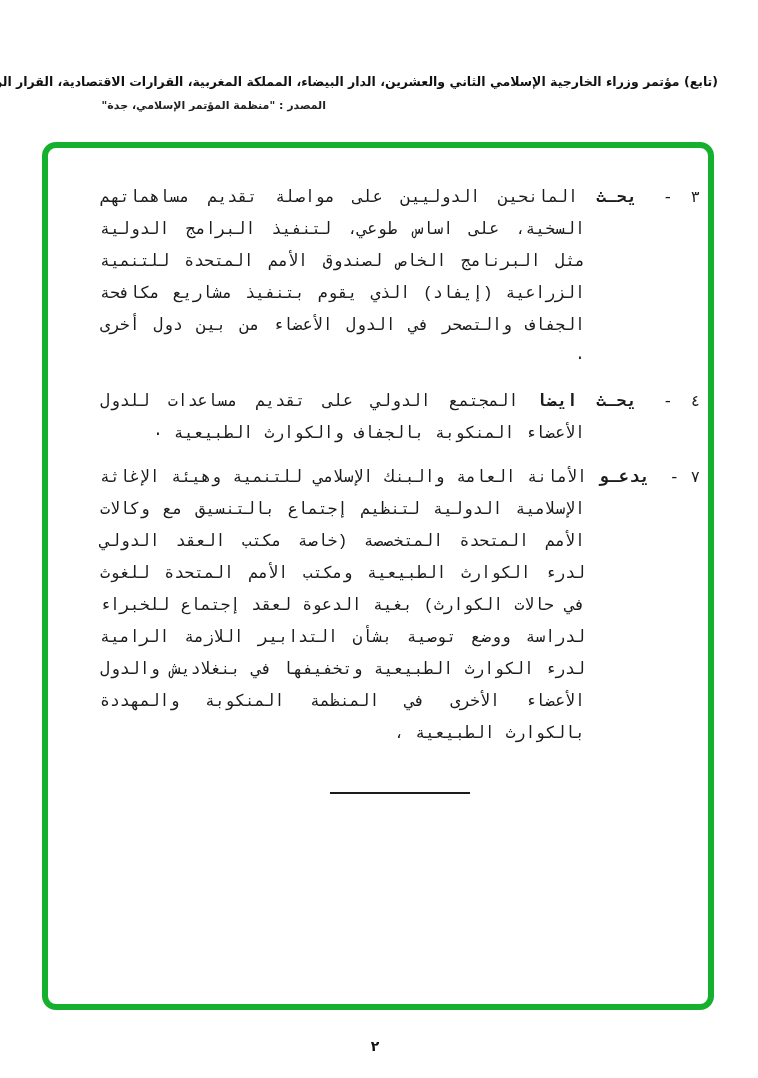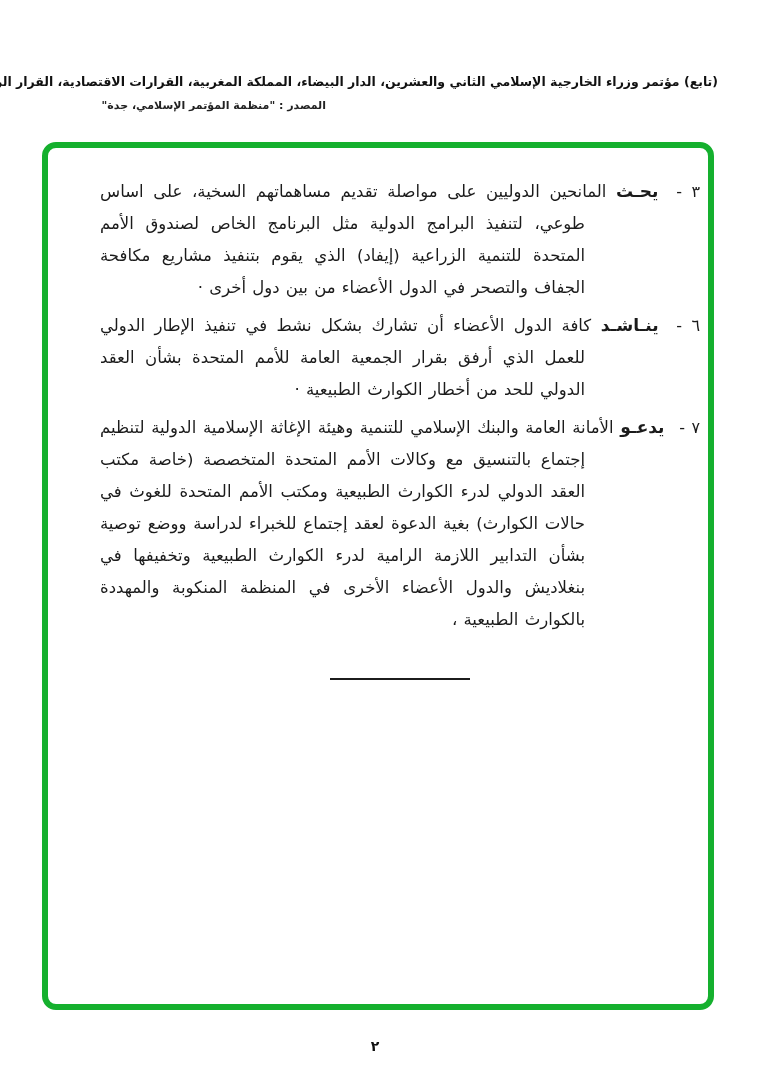--- a/index.html
+++ b/index.html
@@ -55,22 +55,23 @@
     right: 8px;
     left: 52px;
     direction: rtl;
   }
   .res-item {
     font-size: 16.5px;
     line-height: 32px;
     text-align: justify;
     padding-right: 115px;
     text-indent: -115px;
-    margin: 5px 0 2px 0;
+    margin: 12px 0 2px 0;
     word-spacing: 1px;
+    font-family: Liberation Mono, monospace;
   }
   .res-item .marker {
     display: inline;
     margin-left: 8px;
     font-size: 16px;
   }
   .res-item .lead {
     font-weight: bold;
     font-size: 17px;
   }
@@ -97,23 +98,23 @@
 <div class="doc-header" lang="ar" dir="rtl">
   <div class="line1">(تابع) مؤتمر وزراء الخارجية الإسلامي الثاني والعشرين، الدار البيضاء، المملكة المغربية، القرارات الاقتصادية، القرار الرقم ٢٢/٧- أق</div>
   <div class="source-line">المصدر :  "منظمة المؤتمر الإسلامي، جدة"</div>
 </div>
 
 <div class="resolution-frame" style="border-color: rgb(21, 176, 46);">
   <div class="items" lang="ar" dir="rtl">
 
     <p class="res-item"><span class="marker">٣ -</span> <span class="lead">يحـث</span> <span class="body-text">المانحين الدوليين على مواصلة تقديم مساهماتهم السخية، على اساس طوعي، لتنفيذ البرامج الدولية مثل البرنامج الخاص لصندوق الأمم المتحدة للتنمية الزراعية (إيفاد) الذي يقوم بتنفيذ مشاريع مكافحة الجفاف والتصحر في الدول الأعضاء من بين دول أخرى ·</span></p>
 
+    <p class="res-item"><span class="marker">٤ -</span> <span class="lead">يحـث ايضا</span> <span class="body-text">المجتمع الدولي على تقديم مساعدات للدول الأعضاء المنكوبة بالجفاف والكوارث الطبيعية ·</span></p>
 
 
-    <p class="res-item"><span class="marker">٦ -</span> <span class="lead">ينـاشـد</span> <span class="body-text">كافة الدول الأعضاء أن تشارك بشكل نشط في تنفيذ الإطار الدولي للعمل الذي أرفق بقرار الجمعية العامة للأمم المتحدة بشأن العقد الدولي للحد من أخطار الكوارث الطبيعية ·</span></p>
 
     <p class="res-item"><span class="marker">٧ -</span> <span class="lead">يدعـو</span> <span class="body-text">الأمانة العامة والبنك الإسلامي للتنمية وهيئة الإغاثة الإسلامية الدولية لتنظيم إجتماع بالتنسيق مع وكالات الأمم المتحدة المتخصصة (خاصة مكتب العقد الدولي لدرء الكوارث الطبيعية ومكتب الأمم المتحدة للغوث في حالات الكوارث) بغية الدعوة لعقد إجتماع للخبراء لدراسة ووضع توصية بشأن التدابير اللازمة الرامية لدرء الكوارث الطبيعية وتخفيفها في بنغلاديش والدول الأعضاء الأخرى في المنظمة المنكوبة والمهددة بالكوارث الطبيعية ،</span></p>
 
     <div class="divider-rule"></div>
   </div>
 </div>
 
 <div class="page-number" lang="ar">٢</div>
 
 </body></html>

